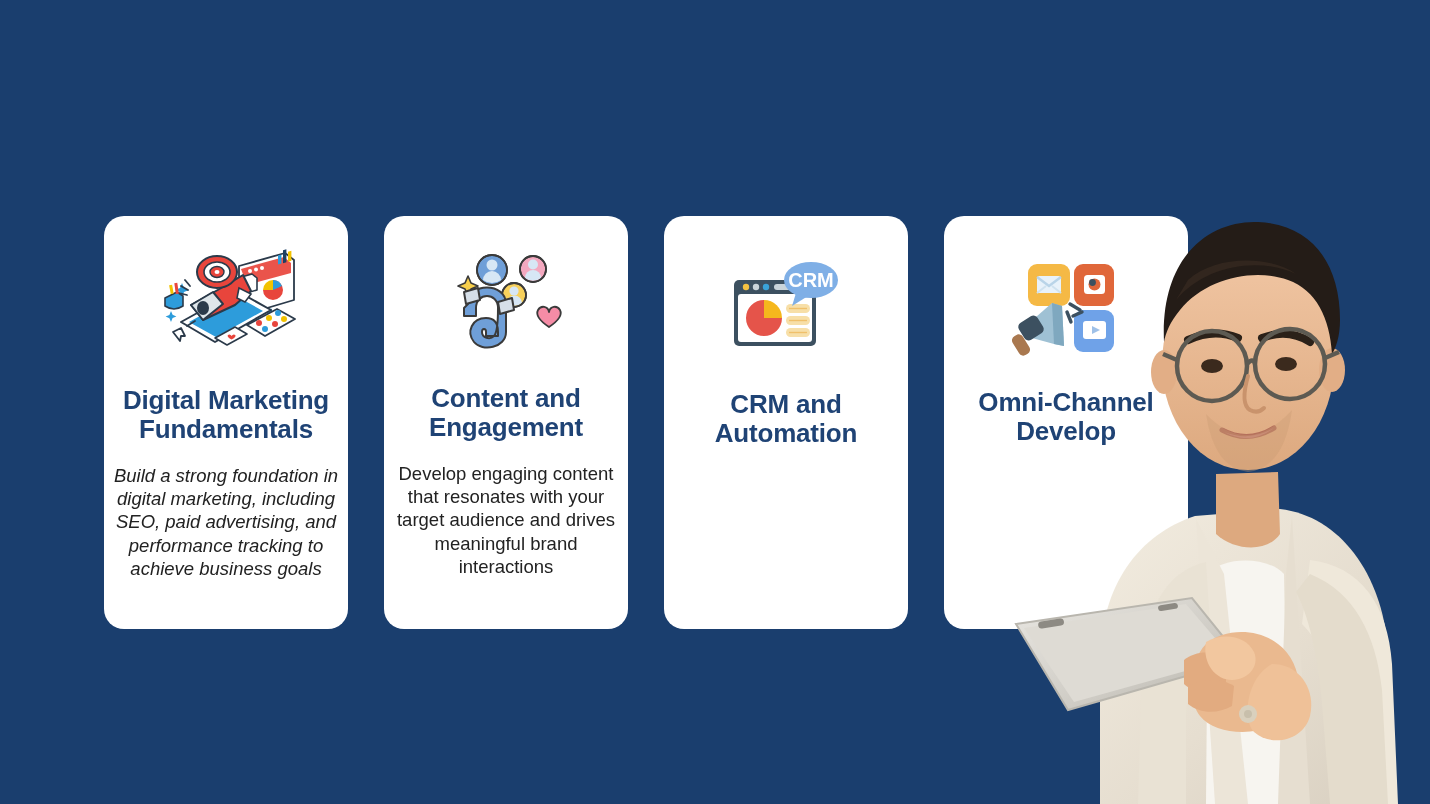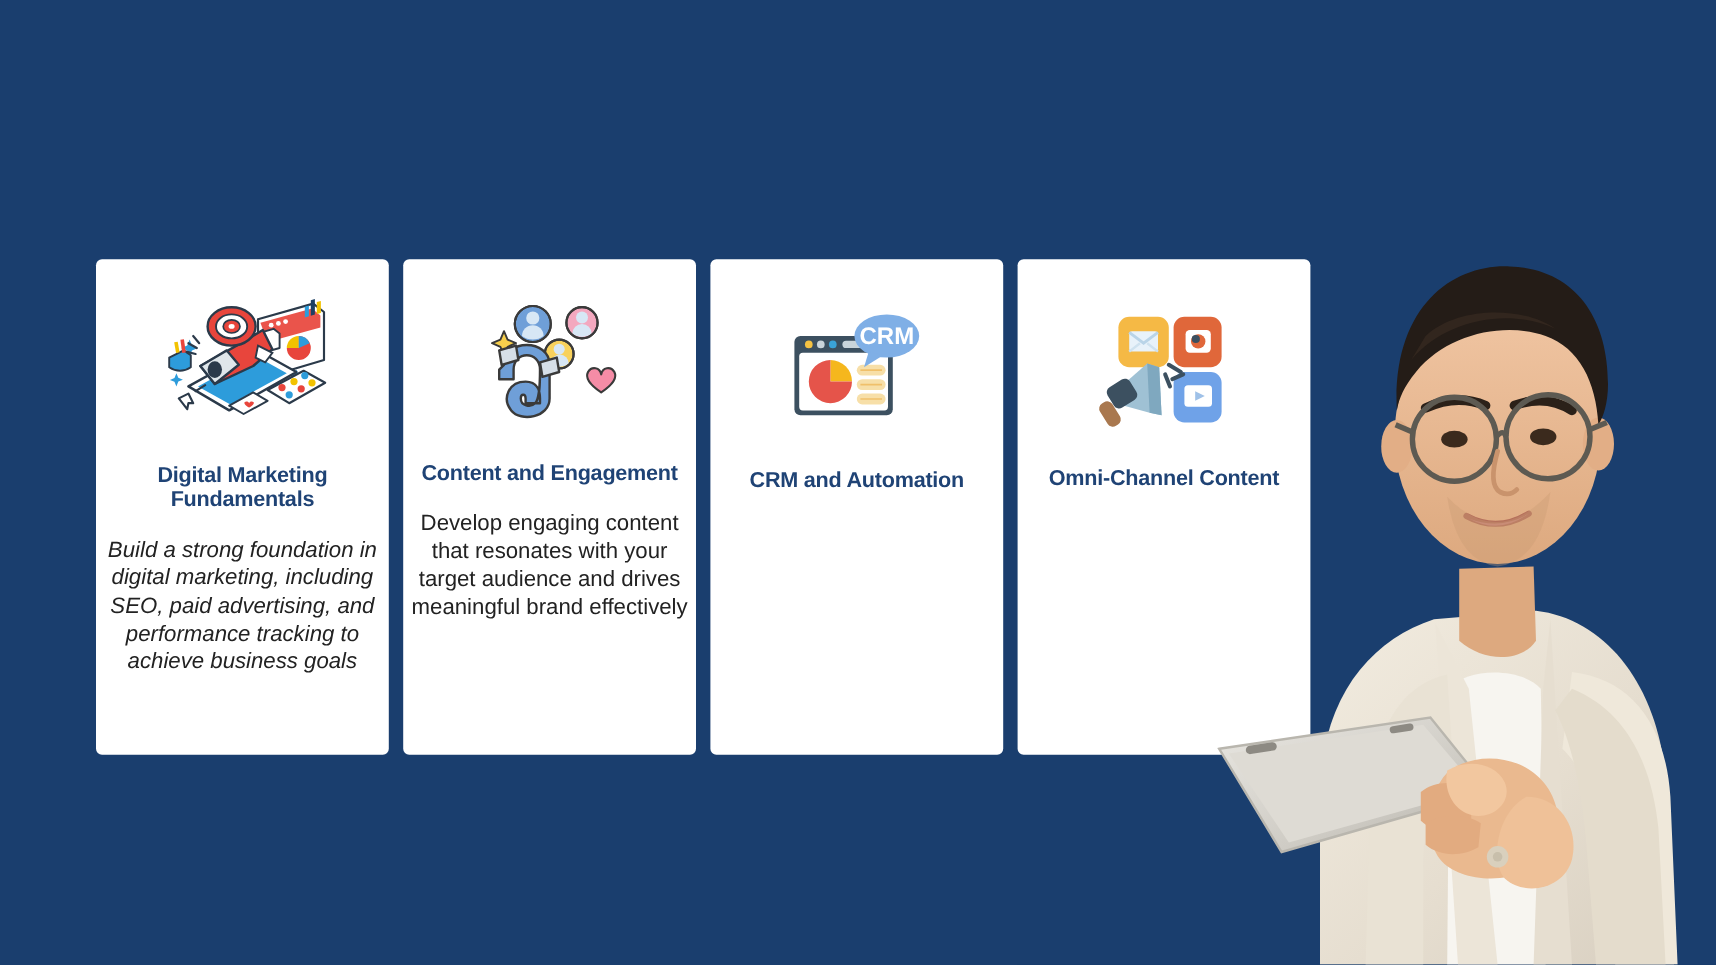--- a/index.html
+++ b/index.html
@@ -26,43 +26,44 @@
     display: flex;
     gap: 12px;
     z-index: 2;
   }
   .card {
     position: relative;
     flex: 0 0 244px;
     width: 244px;
     height: 413px;
     background: #ffffff;
-    border-radius: 5px;
+    border-radius: 20px;
     box-sizing: border-box;
     padding: 0;
     display: flex;
     flex-direction: column;
     align-items: center;
+    margin-left: 24px;
   }
 
   .card-icon {
     width: 150px;
     height: 120px;
     margin-top: 26px;
     display: flex;
     align-items: center;
     justify-content: center;
     flex: 0 0 auto;
   }
   .card-icon svg { display: block; }
 
   .card-title {
     color: #1f4375;
     font-weight: bold;
-    font-size: 18px;
+    font-size: 26px;
     line-height: 1.12;
     text-align: center;
     letter-spacing: -0.2px;
     width: 232px;
     margin: 0;
     padding: 0;
   }
   .card-body {
     color: #222222;
     font-size: 18.5px;
@@ -228,21 +229,21 @@
 
           <g stroke="#3a3a3a" stroke-width="2" stroke-linejoin="round">
             <path d="M24 58 C24 36 58 36 58 58 L58 82 C58 96 40 98 34 92 C28 86 30 74 40 74 C46 74 46 80 46 84" fill="none"></path>
             <path d="M22 56 C22 34 60 34 60 56 L60 84 C60 100 36 104 28 94 C20 84 26 70 40 70 C50 70 52 78 52 84 L52 88 L40 88 L40 84 C40 80 36 80 36 84 C36 90 44 92 48 88 C52 84 52 70 52 60 C52 44 30 44 30 60 L30 68 L18 68 L18 60 Z" fill="#6f9fd8"></path>
             <path d="M18 44 L32 40 L34 52 L20 56 Z" fill="#d6dfe8"></path>
             <path d="M52 54 L66 50 L68 62 L54 66 Z" fill="#d6dfe8"></path>
           </g>
         </svg>
       </div>
       <div class="card-title">Content and Engagement</div>
-      <div class="card-body">Develop engaging content that resonates with your target audience and drives meaningful brand effectively</div>
+      <div class="card-body">Develop engaging content that resonates with your target audience and drives meaningful brand interactions</div>
     </div>
 
     <div class="card c3">
       <div class="card-icon">
         <svg viewBox="0 0 120 100" width="120" height="100" aria-hidden="true">
 
           <rect x="8" y="24" width="82" height="66" rx="5" fill="#3c5060"></rect>
           <rect x="12" y="38" width="74" height="48" rx="3" fill="#ffffff"></rect>
           <circle cx="20" cy="31" r="3.2" fill="#f5c242"></circle>
           <circle cx="30" cy="31" r="3.2" fill="#c9d4da"></circle>
@@ -298,21 +299,21 @@
           </g>
 
           <g>
             <path d="M22 70 L46 49 L56 52 L58 92 L48 90 L26 84 Z" fill="#9fc1d4"></path>
             <path d="M46 49 L56 52 L58 92 L48 90 Z" fill="#7fa8bf"></path>
             <rect x="14" y="64" width="22" height="20" rx="5" fill="#3c5060" transform="rotate(-32 25 74)"></rect>
             <rect x="9" y="80" width="12" height="22" rx="5" fill="#a9784f" transform="rotate(-32 15 91)"></rect>
           </g>
         </svg>
       </div>
-      <div class="card-title">Omni-Channel Content</div>
+      <div class="card-title">Omni-Channel Develop</div>
     </div>
 
   </div>
 
   <div id="presenter">
     <svg viewBox="0 0 420 700" preserveAspectRatio="xMaxYMax meet" aria-hidden="true">
       <defs>
         <linearGradient id="jacket" x1="0" y1="0" x2="1" y2="1">
           <stop offset="0%" stop-color="#f2ece0"></stop>
           <stop offset="55%" stop-color="#e6ded0"></stop>

